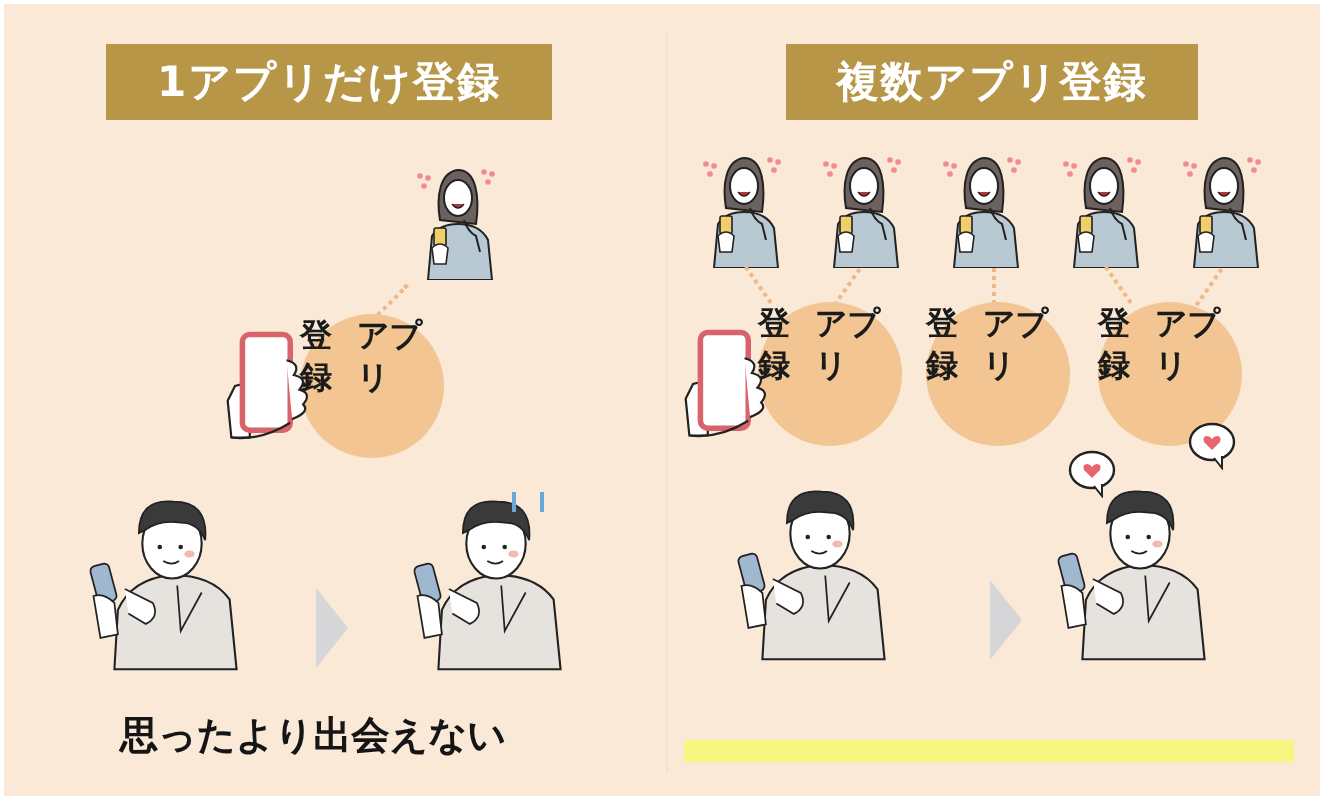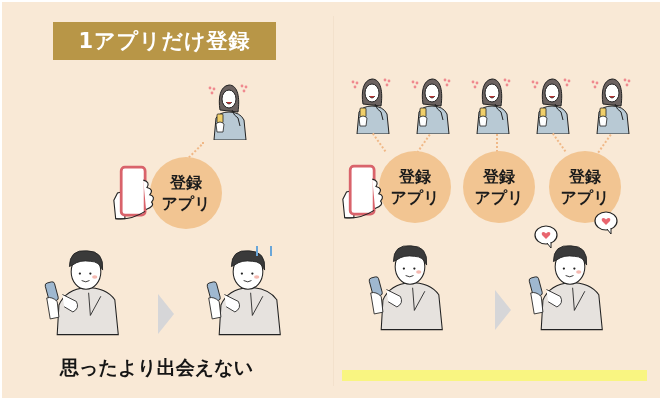--- a/index.html
+++ b/index.html
@@ -3,21 +3,21 @@
 <meta charset="utf-8">
 <style>
   html,body{margin:0;padding:0;}
   body{width:662px;height:402px;background:#ffffff;position:relative;overflow:hidden;font-family:"DejaVu Sans","Liberation Sans",sans-serif;}
   .canvas{position:absolute;left:2px;top:2px;width:658px;height:396px;background:#f9e9d6;}
   .divider{position:absolute;left:331px;top:14px;width:1px;height:370px;background:#f3e1cc;}
   .panel{position:absolute;top:0;height:396px;}
   .panel.left{left:0;width:329px;}
   .panel.right{left:330px;width:328px;}
   .title-badge{position:absolute;height:38px;background:#b89647;color:#fff;font-weight:bold;font-size:21px;line-height:38px;text-align:center;letter-spacing:1px;}
-  .bubble{position:absolute;width:72px;height:72px;border-radius:50%;background:#f2c592;display:flex;flex-direction:column;align-items:center;justify-content:center;font-weight:bold;font-size:16px;color:#1b1b1b;line-height:21px;}
+  .bubble{position:absolute;width:72px;height:72px;border-radius:50%;background:#f2c592;display:flex;flex-direction:row;justify-content:center;font-weight:bold;font-size:16px;color:#1b1b1b;line-height:21px;}
   .dots{position:absolute;border-left:2px dotted #f0b887;transform-origin:top left;}
   .arrow{position:absolute;width:0;height:0;border-top:20px solid transparent;border-bottom:20px solid transparent;border-left:16px solid #d6d6d8;}
   .caption{position:absolute;font-weight:bold;font-size:19px;color:#151515;white-space:nowrap;}
   .highlight{position:absolute;height:11px;background:#f9f581;}
   svg{position:absolute;overflow:visible;}
 </style>
 </head>
 <body>
 
 <svg width="0" height="0" style="position:absolute">
@@ -92,20 +92,21 @@
     <div class="arrow" style="left:156px;top:292px;"></div>
     <svg style="left:198px;top:244px;" width="96" height="90">
         <use href="#man"></use>
       </svg>
     <div style="position:absolute;left:254px;top:244px;width:12px;height:10px;border-left:2px solid #6aa6d8;border-right:2px solid #6aa6d8;"></div>
 
     <div class="caption" style="left:58px;top:353px;text-align:center;">思ったより出会えない</div>
   </div>
 
   <div class="panel right">
+    <div class="title-badge" style="left:61px;top:20px;width:206px;">複数アプリ登録</div>
 
     <svg style="left:18px;top:72px;" width="42" height="60">
         <use href="#woman"></use>
       </svg>
     <svg style="left:78px;top:72px;" width="42" height="60">
         <use href="#woman"></use>
       </svg>
     <svg style="left:138px;top:72px;" width="42" height="60">
         <use href="#woman"></use>
       </svg>

